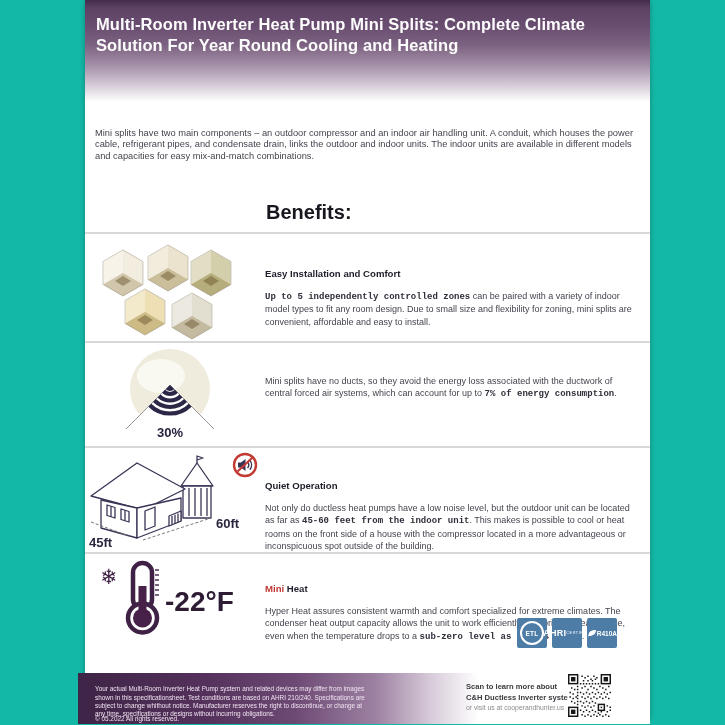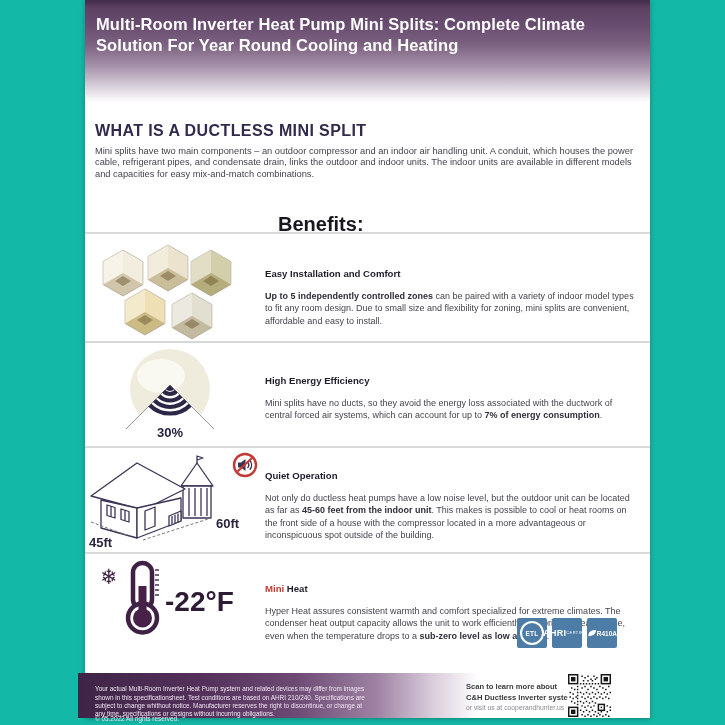--- a/index.html
+++ b/index.html
@@ -10,49 +10,49 @@
   
   .hero{position:absolute;left:0;top:0;width:565px;height:102px;
         background:linear-gradient(180deg,#432b4a 0%,#5d4264 8%,#6a4e71 26%,#7c6281 44%,
                    #a48fa8 64%,#d6cdd8 84%,#ffffff 100%);}
   .hero-title{margin:0;padding:14px 12px 0 11px;color:#fdfcfd;font-size:16.5px;line-height:21px;
               font-weight:bold;letter-spacing:.1px;}
   
   .intro{position:absolute;left:10px;top:122px;width:546px;}
   .intro h2{margin:0;font-size:16px;font-weight:bold;color:#322a4c;letter-spacing:.4px;}
   .intro p{margin:6px 0 0 0;font-size:9.3px;line-height:11.3px;color:#45444f;}
-  .benefits-h{position:absolute;left:181px;top:201px;margin:12px;font-size:20px;font-weight:bold;color:#18171f;}
+  .benefits-h{position:absolute;left:181px;top:201px;margin:0;font-size:20px;font-weight:bold;color:#18171f;}
   .rule{position:absolute;left:0;width:565px;height:2px;background:#d8d8d8;}
   .rule1{top:232px}.rule2{top:341px}.rule3{top:446px}.rule4{top:552px}
   
   .b-text{position:absolute;left:180px;width:374px;margin-top:12px;}
-  .bt1{top:256px}.bt2{top:363px}.bt3{top:458px}.bt4{top:571px}
+  .bt1{top:256px}.bt2{top:363px}.bt3{top:468px}.bt4{top:571px}
   .b-title{margin:0 0 11px 0;font-size:9.6px;font-weight:bold;color:#1e1d2b;}
   .b-title .accent{color:#c23a34;}
   .b-body{margin:0;font-size:9px;line-height:12.4px;color:#45444f;}
-  .b-body b{color:#2f2e3a;}
+  .b-body b{color:#2f2e3a;font-family:Liberation Mono, monospace;}
   
   .ico{position:absolute;}
   .ico-rooms{left:8px;top:240px;}
   .ico-sphere{left:30px;top:346px;}
   .ico-house{left:0px;top:450px;}
   .ico-mute{left:147px;top:452px;}
   .ico-thermo{left:14px;top:558px;}
   
   .badges{position:absolute;left:432px;top:618px;display:flex;gap:5px;}
   .badge{width:30px;height:30px;background:#4d7ca6;border-radius:2px;color:#fff;
          display:flex;align-items:center;justify-content:center;}
   .etl-ring{width:20px;height:20px;border:2px solid #fff;border-radius:50%;
             display:flex;align-items:center;justify-content:center;
             font-size:6.5px;font-weight:bold;letter-spacing:.2px;}
   .ahri-main{font-size:9px;font-weight:bold;letter-spacing:.3px;line-height:9px;}
   .ahri-sub{font-size:3.8px;letter-spacing:.5px;line-height:5px;}
   .r410a-label{font-size:6.5px;font-weight:bold;line-height:7px;margin-top:1px;}
   
-  .footer{position:absolute;left:-7px;top:673px;width:572px;height:45px;
+  .footer{position:absolute;left:-7px;top:673px;width:572px;height:51px;
           background:linear-gradient(90deg,#3e2446 0%,#54315b 22%,#6d4a74 38%,
                      #9d81a2 52%,#d9cddb 62%,#ffffff 70%);}
   .fineprint{position:absolute;left:17px;top:6px;width:278px;font-size:6.4px;line-height:8.2px;
              color:#efe4f1;}
   .copyright{position:absolute;left:17px;top:36px;font-size:6.4px;color:#efe4f1;}
   .scan{position:absolute;left:388px;top:9px;width:120px;}
   .scan-b{font-size:7.6px;font-weight:bold;color:#3a3a3f;line-height:10.5px;}
   .scan-s{font-size:6.8px;color:#8b8b90;line-height:10px;}
   .qr{position:absolute;left:490px;top:1px;}
 </style>
@@ -60,21 +60,20 @@
 <body>
 
 <div class="canvas">
   <div class="sheet">
 
     <header class="hero">
       <h1 class="hero-title">Multi-Room Inverter Heat Pump Mini Splits: Complete Climate Solution For Year Round Cooling and Heating</h1>
     </header>
 
     <section class="intro">
-      <h2>WHAT IS A DUCTLESS MINI SPLIT</h2>
       <p>Mini splits have two main components – an outdoor compressor and an indoor air handling unit.  A conduit, which houses the power cable, refrigerant pipes, and condensate drain, links the outdoor and indoor units. The indoor units are available in different models and capacities for easy mix-and-match combinations.</p>
     </section>
 
     <h3 class="benefits-h">Benefits:</h3>
     <div class="rule rule1"></div>
 
     <svg class="ico ico-rooms" width="140" height="100" viewBox="0 0 140 100">
       <g stroke="#b5ad9e" stroke-width="0.8">
         <g>
           <polygon points="30,10 49.9,21.5 49.9,44.5 30,56 10.1,44.5 10.1,21.5" fill="#f0e9d8"></polygon>
@@ -130,21 +129,20 @@
       <g stroke="#2c2747" stroke-width="4.2" fill="none">
         <path d="M48.64,45.36 A9,9 0 0 0 61.36,45.36"></path>
         <path d="M44.04,49.96 A15.5,15.5 0 0 0 65.96,49.96"></path>
         <path d="M39.44,54.56 A22,22 0 0 0 70.56,54.56"></path>
         <path d="M34.85,59.15 A28.5,28.5 0 0 0 75.15,59.15"></path>
       </g>
       <path d="M55,39 L50.76,43.24 A6,6 0 0 0 59.24,43.24 Z" fill="#2c2747"></path>
       <text x="55" y="91" text-anchor="middle" font-size="13" font-weight="bold" fill="#262240">30%</text>
     </svg>
     <div class="b-text bt2">
-      <h4 class="b-title"><span class="accent"></span><span>High Energy Efficiency</span></h4>
       <p class="b-body"><span>Mini splits have no ducts, so they avoid the energy loss associated with the ductwork of central forced air systems, which can account for up to </span><b>7% of energy consumption</b><span>.</span></p>
     </div>
     <div class="rule rule3"></div>
 
     <svg class="ico ico-house" width="165" height="100" viewBox="0 0 165 100">
       <g stroke="#3b3355" stroke-width="1.3" fill="#ffffff" stroke-linejoin="round">
         <path d="M96,36 L112,13 L128,36 Z"></path>
         <path d="M112,13 L112,6 L118,8 L112,10" fill="none"></path>
         <path d="M98,36 L98,68 L126,68 L126,36 Z"></path>
         <line x1="104" y1="38" x2="104" y2="66"></line>

